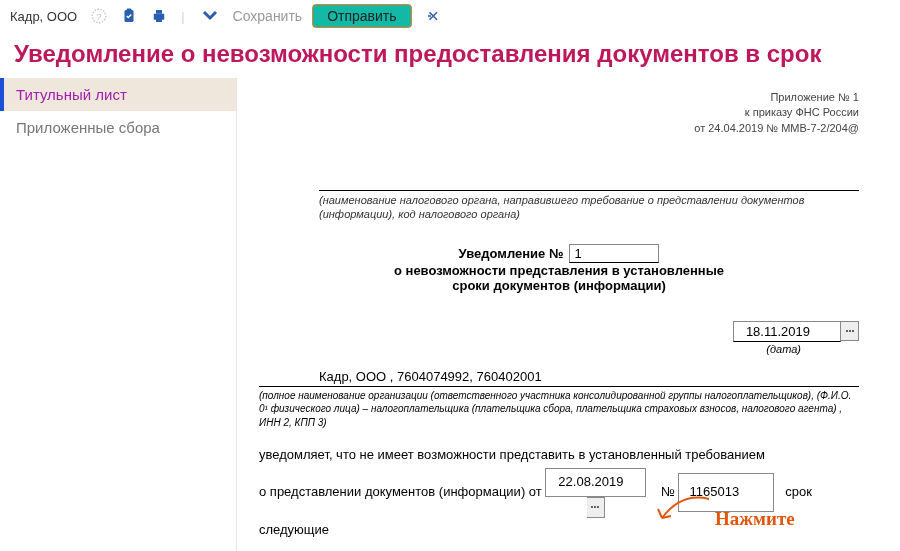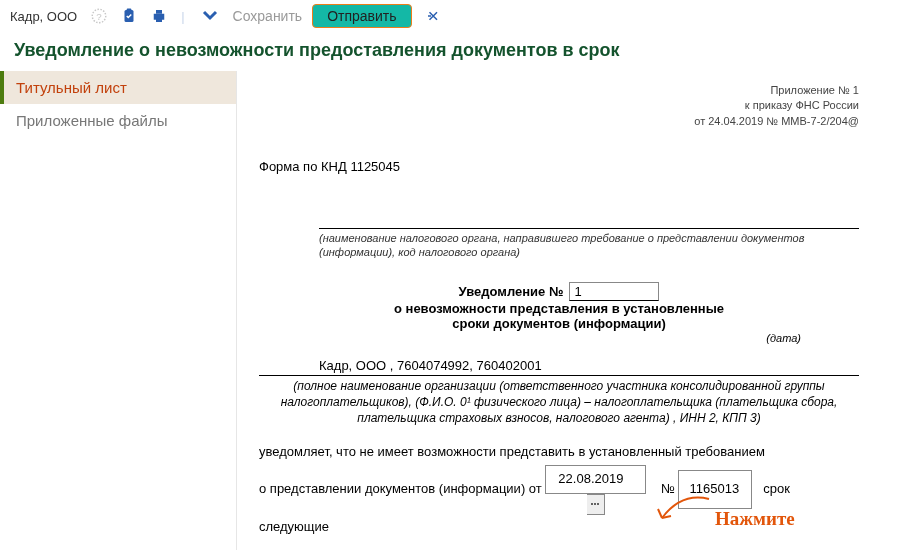--- a/index.html
+++ b/index.html
@@ -30,37 +30,37 @@
     border: 1px solid #ef7d1a;
     border-radius: 4px;
     background: #14b8a6;
     color: #222;
     padding: 3px 14px;
     font-size: 14px;
     cursor: pointer;
   }
   .close-x { color:#2a5fb0; font-size:18px; cursor:pointer; padding-left:6px; display:flex; align-items:center;}
   .title-bar {
-    color: #14532d;
-    font-size: 18px;
+    color: #be185d;
+    font-size: 24px;
     font-weight: bold;
     padding: 6px 14px 10px;
   }
   .content-row { display:flex; }
   .sidebar { width: 236px; padding-top:0; }
   .side-item {
     padding: 8px 16px;
     font-size: 15px;
     color: #777;
     cursor: pointer;
   }
   .side-item.active {
     background: #efe7dc;
-    color: #c2410c;
-    border-left: 4px solid #4d7c0f;
+    color: #a21caf;
+    border-left: 4px solid #1d4ed8;
     padding-left: 12px;
   }
   .doc-pane {
     flex: 1;
     border-left: 1px solid #e6e6e6;
     position: relative;
     height: 479px;
     overflow-y: scroll;
     overflow-x: hidden;
     padding: 0 0 0 12px;
@@ -113,38 +113,38 @@
     width:18px; height:20px;
     cursor:pointer;
     display:flex; align-items:center; justify-content:center;
     font-size:11px;
     border-left:none;
   }
   .date-cap { text-align:right; font-size:11px; font-style:italic; padding-right:58px; margin-top:1px;}
   .org-line { margin-top:14px; }
   .org-val { padding-left:60px; font-weight:normal; font-size:13px; }
   .org-underline { border-bottom:1px solid #000; margin-top:2px; }
-  .org-cap { text-align:center; font-size:12px; font-style:italic; line-height:1.35; margin-top:2px; }
+  .org-cap { font-size:10px; font-style:italic; line-height:1.35; margin-top:2px; }
   .body-text { margin-top:14px; font-size:13px; line-height:1.9; }
   .inline-field {
     border:1px solid #888;
     padding:1px 22px 1px 12px;
     background:#fff;
     display:inline-block;
     font-size:13px;
   }
   .inline-wrap { display:inline-flex; align-items:center; vertical-align:middle;flex-direction:column;}
   .inline-wrap .small-btn { border-left:none; height:21px;}
   .num-inline {
     border:1px solid #888;
     padding:6px 10px;
     background:#fff;
     display:inline-block;
     font-size:13px;
-    width:74px;
+    width:96px;
   }
   .annot {
     position:absolute;
     color:#e2560b;
     font-family: "Comic Sans MS", cursive;
     font-size:19px;
   }
   .annot-text { left: 715px; top: 508px; font-weight: bold; }
   .annot-arrow { left:654px; top:494px; width:60px; height:30px; }
 
@@ -193,48 +193,59 @@
         <line x1="0" y1="7" x2="4" y2="7" stroke="#2a5fb0" stroke-width="2"></line>
       </svg>
   </span>
 </div>
 
 <div class="title-bar">Уведомление о невозможности предоставления документов в срок</div>
 
 <div class="content-row">
   <div class="sidebar">
     <div class="side-item active">Титульный лист</div>
-    <div class="side-item">Приложенные файлы</div>
+    <div class="side-item">Приложенные сбора</div>
   </div>
 
   <div class="doc-pane">
     <div class="doc-inner">
 
       <div class="attach-note">
         <div>Приложение № 1</div>
         <div>к приказу ФНС России</div>
         <div>от 24.04.2019 № ММВ-7-2/204@</div>
       </div>
 
-      <div class="form-code">Форма по КНД 1125045</div>
 
       <div class="tax-org-block">
         <div class="underline-row-full"></div>
         <div class="caption">(наименование налогового органа, направившего требование о представлении документов (информации), код налогового органа)</div>
       </div>
 
       <div class="notice-heading">
         <div class="row1">
           <span>Уведомление №</span>
           <span class="num-field">1</span>
         </div>
         <div class="row2">о невозможности представления в установленные</div>
         <div class="row3">сроки документов (информации)</div>
       </div>
 
+      <div class="date-block">
+        <span class="date-wrap">
+          <span class="date-field">18.11.2019</span>
+          <span class="small-btn">
+            <svg width="10" height="10" viewBox="0 0 10 10">
+                <circle cx="2" cy="5" r="1" fill="#333"></circle>
+                <circle cx="5" cy="5" r="1" fill="#333"></circle>
+                <circle cx="8" cy="5" r="1" fill="#333"></circle>
+              </svg>
+          </span>
+        </span>
+      </div>
       <div class="date-cap">(дата)</div>
 
       <div class="org-line">
         <div class="org-val">Кадр, ООО , 7604074992, 760402001</div>
         <div class="org-underline"></div>
         <div class="org-cap">(полное наименование организации (ответственного участника консолидированной группы налогоплательщиков), (Ф.И.О. 0¹ физического лица) – налогоплательщика (плательщика сбора, плательщика страховых взносов, налогового агента) , ИНН 2, КПП 3)</div>
       </div>
 
       <div class="body-text">
         <div>уведомляет, что не имеет возможности представить в установленный требованием</div>

